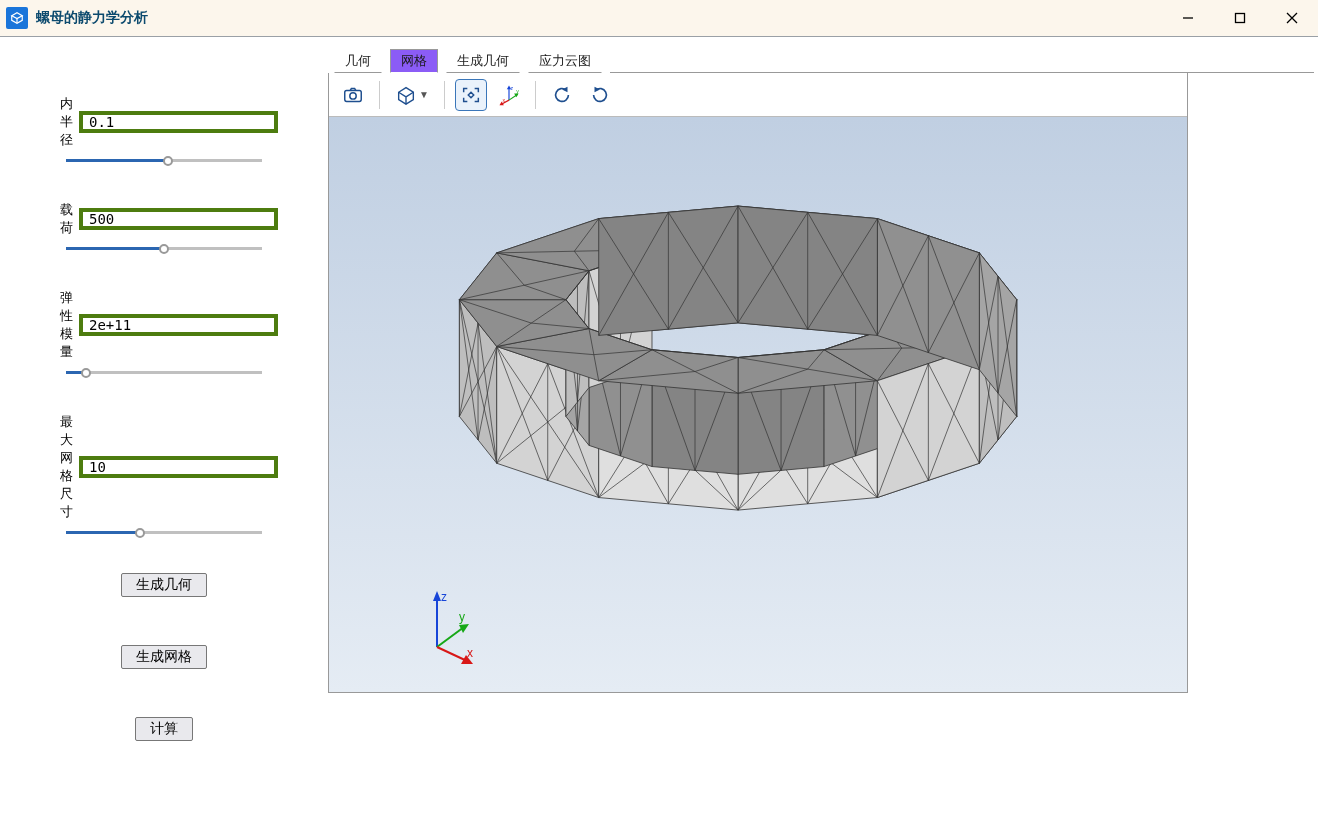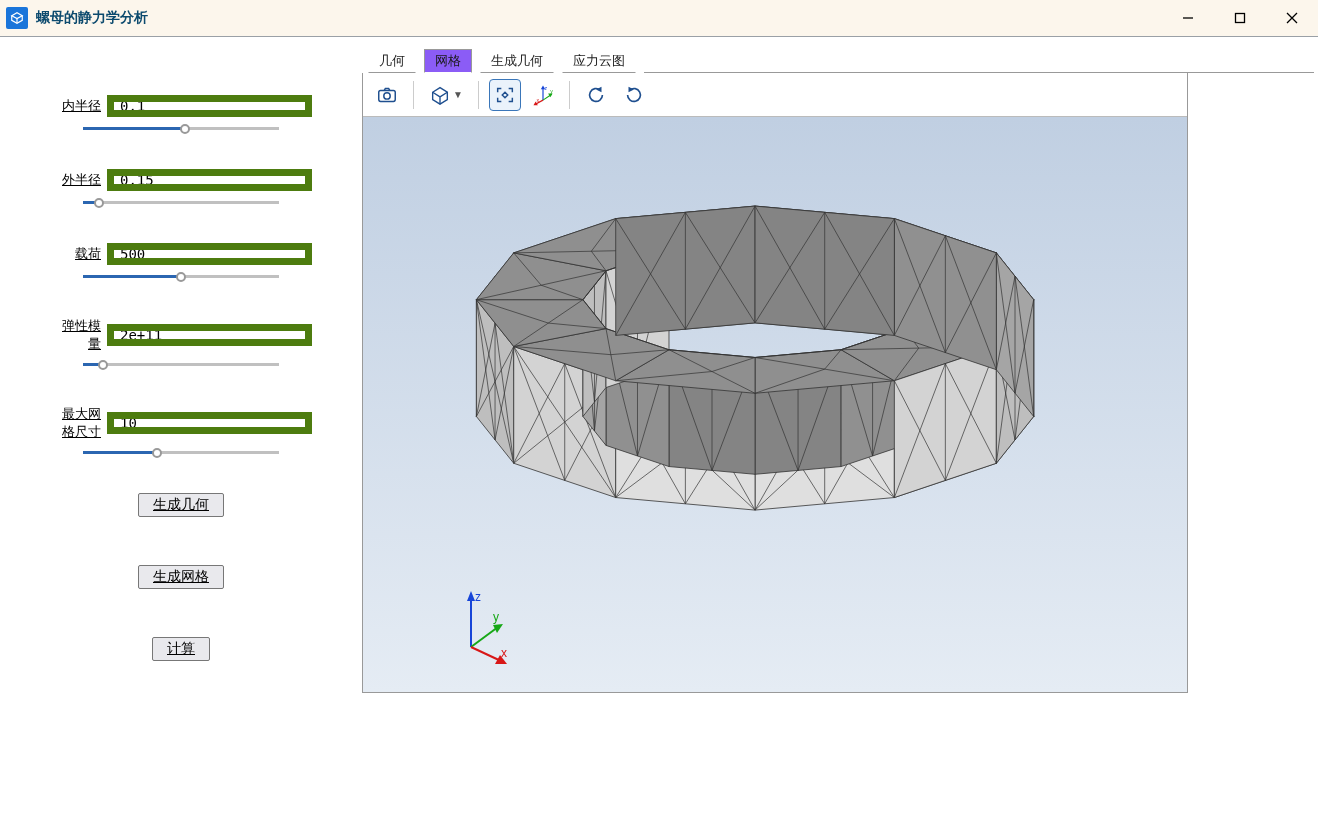--- a/index.html
+++ b/index.html
@@ -31,33 +31,32 @@
   .title-bar .win-btn { width: 52px; height: 36px; display:flex; align-items:center; justify-content:center; }
   .title-bar .win-btn svg { width: 12px; height: 12px; }
 
   
   .content {
     display: flex;
     height: calc(100% - 36px);
     border-top: 1px solid #9aa0a6;
   }
   .sidebar {
-    width: 362px;
+    width: 328px;
     flex: none;
     background: #fff;
     padding: 58px 50px 0 50px;
-    text-decoration: underline;
   }
   .param-row { margin-bottom: 34px; }
   .param-row .row-top { display:flex; align-items:center; }
   .param-row .label { width: 82px; text-align:right; padding-right: 6px; font-size: 13px; }
   .param-row input[type=text] {
     flex: 1;
     height: 22px;
-    border: 7px solid #4d7c0f;
+    border: 4px solid #4d7c0f;
     padding: 0 6px;
     font-family: monospace;
     font-size: 14px;
     outline: none;
     background: #fff;
   }
   .param-row .slider-wrap {
     margin-left: 0;
     height: 18px;
     padding-top: 6px;
@@ -202,33 +201,20 @@
       <div class="param-row">
     <div class="row-top">
       <div class="label">内半径</div>
       <input type="text" value="0.1" style="">
     </div>
     <div class="slider-wrap">
       <div class="slider">
         <div class="track-left" style="width:52%"></div>
         <div class="track-right" style="width:48%"></div>
         <div class="thumb" style="left:52%"></div>
-      </div>
-    </div>
-      </div>
-      <div class="param-row">
-    <div class="row-top">
-      <div class="label">外半径</div>
-      <input type="text" value="0.15" style="">
-    </div>
-    <div class="slider-wrap">
-      <div class="slider">
-        <div class="track-left" style="width:8%"></div>
-        <div class="track-right" style="width:92%"></div>
-        <div class="thumb" style="left:8%"></div>
       </div>
     </div>
       </div>
       <div class="param-row">
     <div class="row-top">
       <div class="label">载荷</div>
       <input type="text" value="500" style="">
     </div>
     <div class="slider-wrap">
       <div class="slider">

